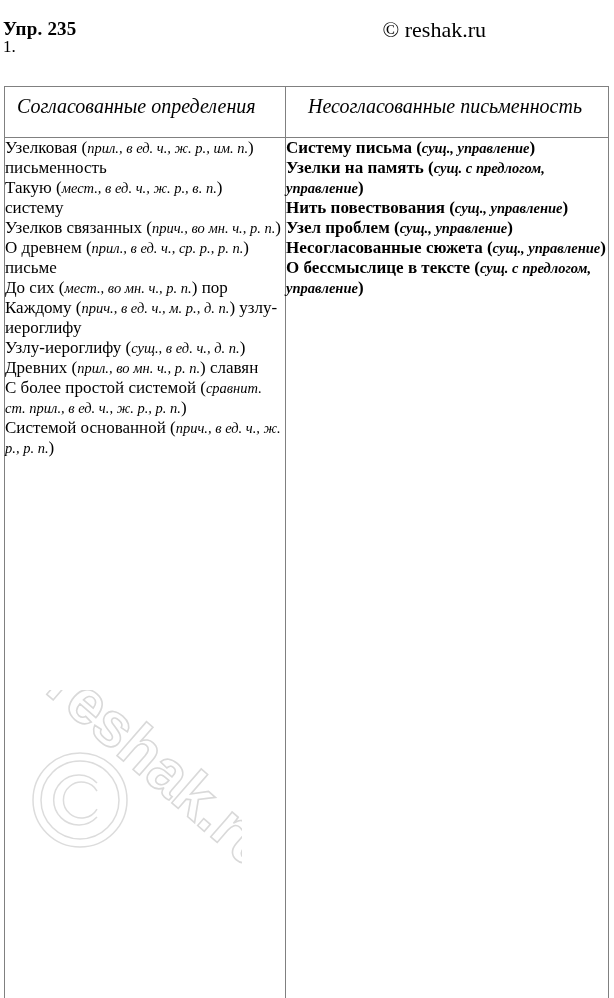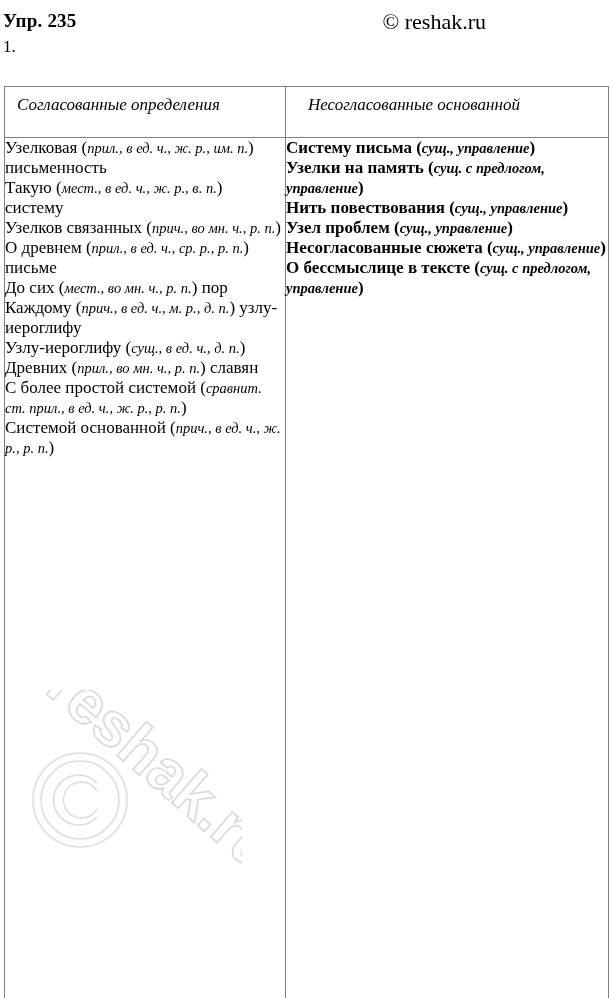--- a/index.html
+++ b/index.html
@@ -13,21 +13,21 @@
     position: relative;
     overflow: hidden;
     font-family: "Liberation Serif", "DejaVu Serif", serif;
     color: #000000;
   }
 
   
   #top-bar {
     position: absolute;
     left: 0;
-    top: 8px;
+    top: 16px;
     width: 490px;
     height: 28px;
   }
   #exercise-title {
     position: absolute;
     left: 3px;
     top: 1px;
     font-size: 19px;
     font-weight: bold;
     letter-spacing: 0.2px;
@@ -63,21 +63,21 @@
   }
   #definitions-table th,
   #definitions-table td {
     border: 1px solid #808080;
     vertical-align: top;
     padding: 0;
   }
   #definitions-table th.col-head {
     font-weight: normal;
     font-style: italic;
-    font-size: 17px;
+    font-size: 20px;
     text-align: left;
     height: 42px;
     padding: 8px 0 0 12px;
     white-space: nowrap;
   }
   #definitions-table th.col-head.right-head {
     padding-left: 22px;
   }
   col.left-col  { width: 281px; }
   col.right-col { width: 323px; }
@@ -126,21 +126,21 @@
 <div id="item-number">1.</div>
 
 <table id="definitions-table">
   <colgroup>
     <col class="left-col">
     <col class="right-col">
   </colgroup>
   <thead>
     <tr>
       <th class="col-head">Согласованные определения</th>
-      <th class="col-head right-head">Несогласованные основанной</th>
+      <th class="col-head right-head">Несогласованные письменность</th>
     </tr>
   </thead>
   <tbody>
     <tr>
       <td class="cell-body" id="left-cell">
           <p class="entry"><span>Узелковая (</span><span class="gram">прил., в ед. ч., ж. р., им. п.</span><span>) письменность</span></p>
           <p class="entry"><span>Такую (</span><span class="gram">мест., в ед. ч., ж. р., в. п.</span><span>) систему</span></p>
           <p class="entry"><span>Узелков связанных (</span><span class="gram">прич., во мн. ч., р. п.</span><span>)</span></p>
           <p class="entry"><span>О древнем (</span><span class="gram">прил., в ед. ч., ср. р., р. п.</span><span>) письме</span></p>
           <p class="entry"><span>До сих (</span><span class="gram">мест., во мн. ч., р. п.</span><span>) пор</span></p>

